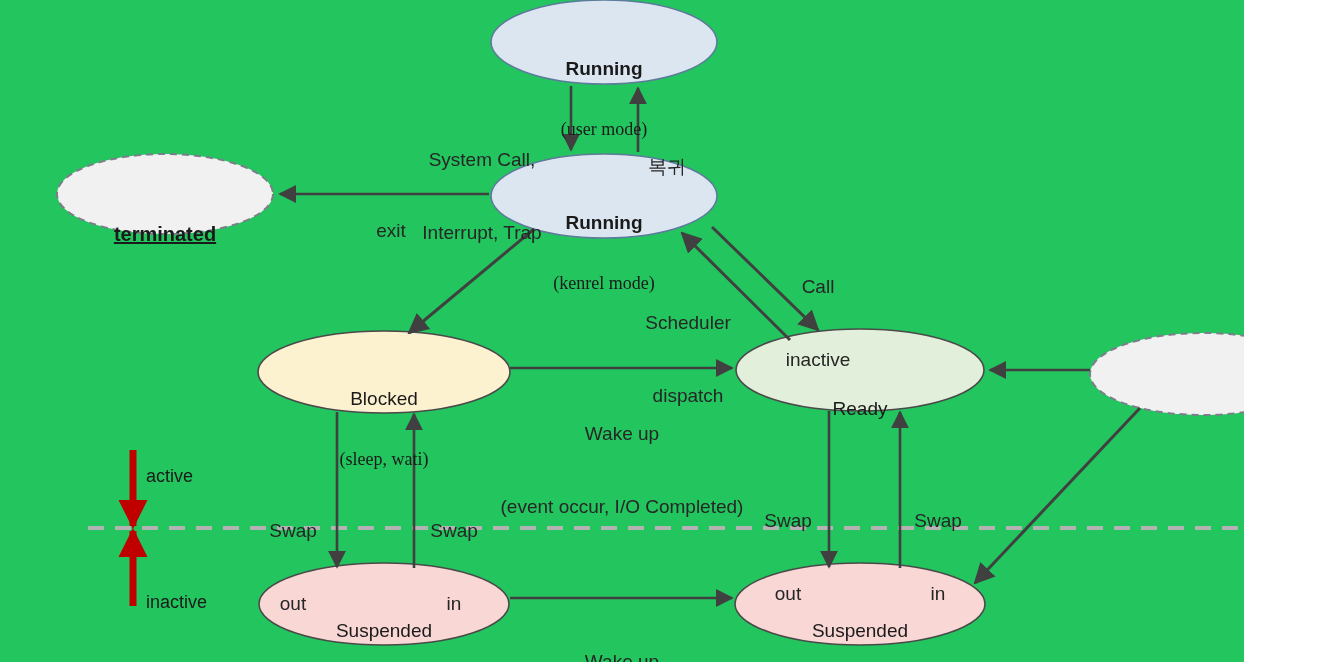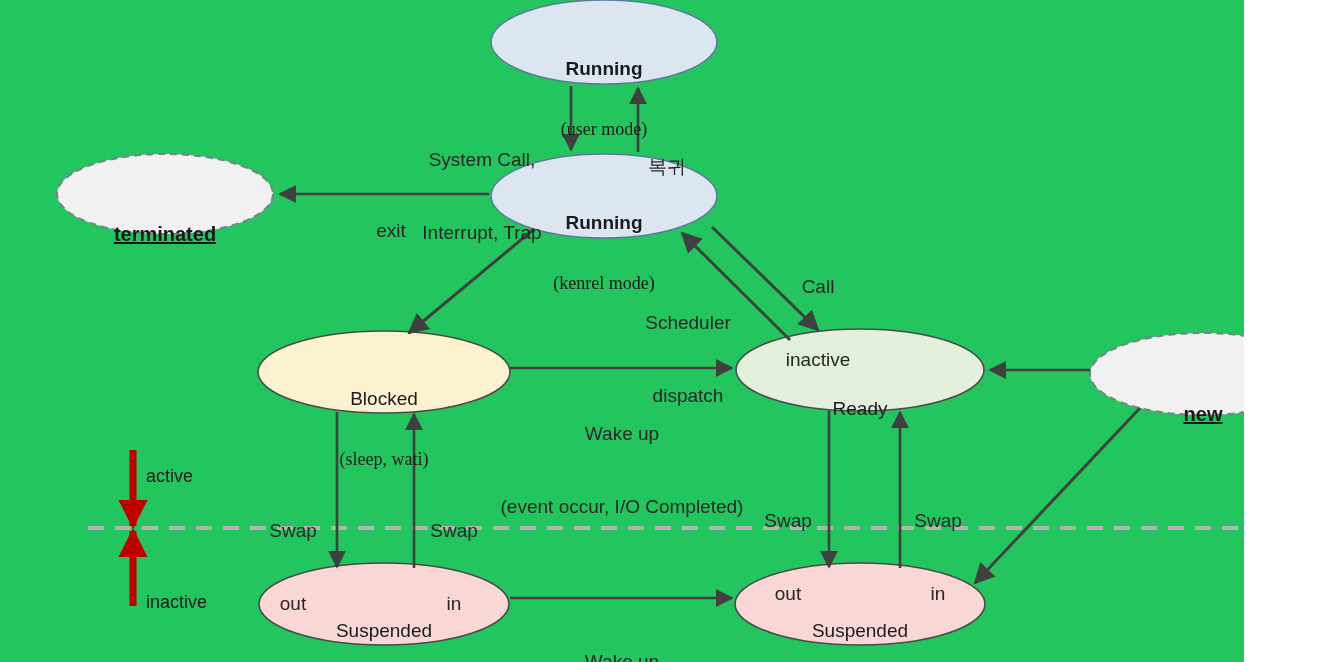--- a/index.html
+++ b/index.html
@@ -137,23 +137,20 @@
 
   <div class="node-label" style="left:258px; top:348px; width:252px;">
     <span class="l1 plain-label">Blocked</span>
     <span class="l2 sub-reg">(sleep, wati)</span>
   </div>
 
   <div class="node-label" style="left:736px; top:358px; width:248px;">
     <span class="l1 plain-label">Ready</span>
   </div>
 
-  <div class="node-label" style="left:1090px; top:363px; width:226px;">
-    <span class="l1 bold-label">new</span>
-  </div>
 
   <div class="node-label" style="left:259px; top:580px; width:250px;">
     <span class="l1 plain-label">Suspended</span>
     
   </div>
 
   <div class="node-label" style="left:735px; top:580px; width:250px;">
     <span class="l1 plain-label">Suspended</span>
     
   </div>

